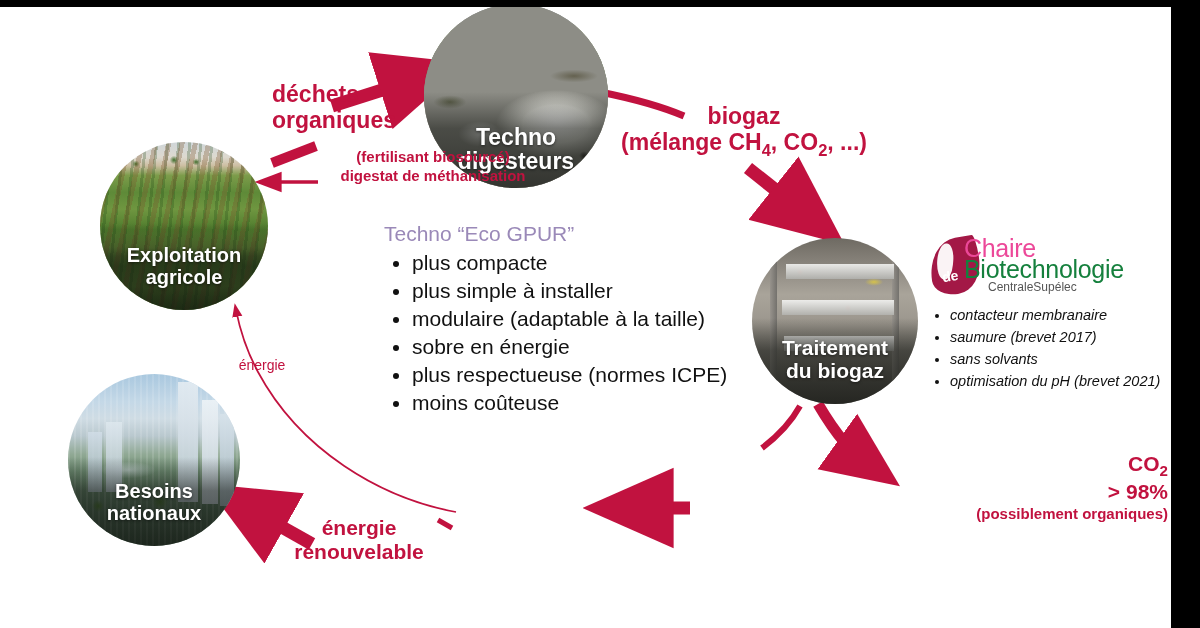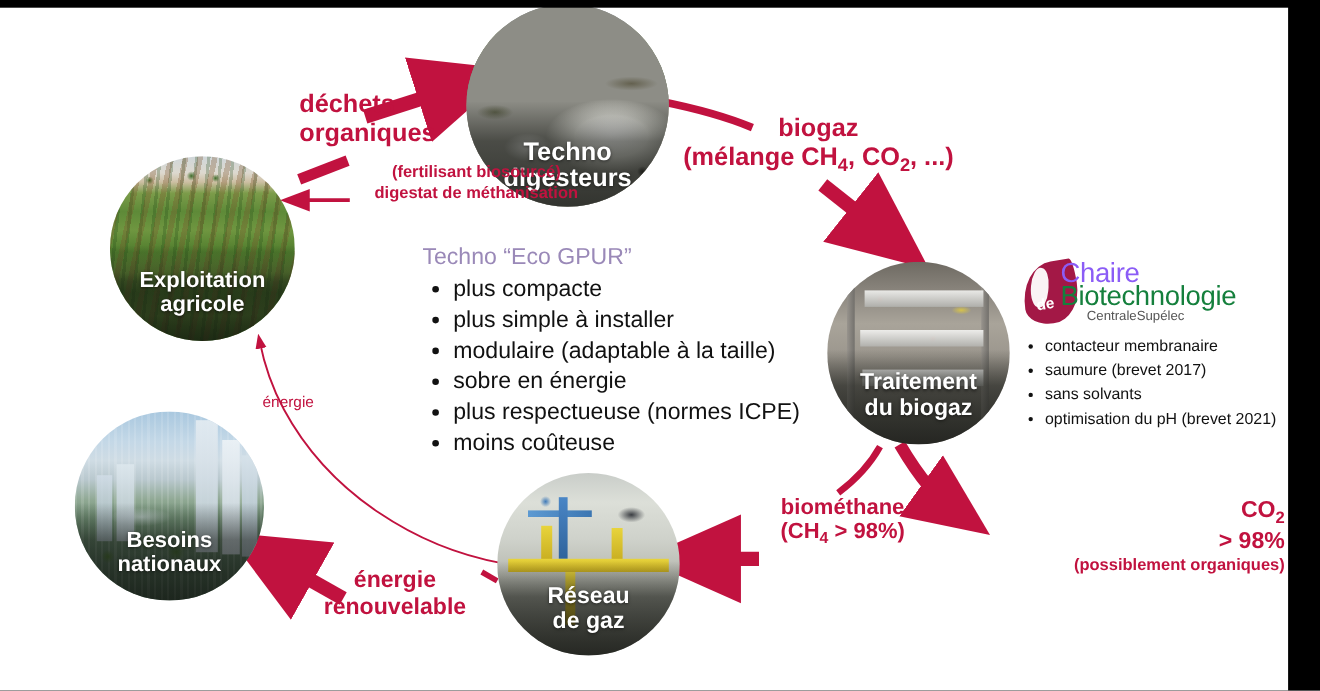--- a/index.html
+++ b/index.html
@@ -157,25 +157,25 @@
   #chaire{position:absolute;left:930px;top:236px;z-index:30;width:270px;}
   #logo{position:relative;height:62px;}
   #logo .flame{position:absolute;left:0;top:2px;width:50px;height:56px;
     background:#A31846;
     border-radius:60% 8% 52% 48%/72% 40% 60% 30%;
     transform:rotate(-9deg);}
   #logo .flame:after{content:"";position:absolute;left:8px;top:4px;width:16px;height:36px;
     background:#ffffff;border-radius:50% 50% 45% 55%;transform:rotate(14deg);opacity:.95;}
   #logo .de{position:absolute;left:12px;top:32px;color:#fff;font-size:14px;font-weight:700;
     transform:rotate(-9deg);z-index:3;}
-  #logo .w1{position:absolute;left:34px;top:-2px;font-size:25px;color:#8b5cf6;letter-spacing:-.3px;}
+  #logo .w1{position:absolute;left:34px;top:-2px;font-size:25px;color:#ec4899;letter-spacing:-.3px;}
   #logo .w2{position:absolute;left:34px;top:19px;font-size:25px;color:#15803d;letter-spacing:-.3px;}
   #logo .w3{position:absolute;left:58px;top:44px;font-size:12px;color:#555;}
   #chaire ul{margin:6px 0 0 0;padding:0 0 0 20px;list-style:disc;}
-  #chaire li{font-size:14.5px;color:#111;line-height:1.52;white-space:nowrap;}
+  #chaire li{font-size:14.5px;color:#111;line-height:1.52;white-space:nowrap;font-style:italic;}
 
   svg#arrows{position:absolute;left:0;top:0;width:1200px;height:628px;z-index:10;}
 </style>
 </head>
 <body>
 
 <div id="stage">
 
   <svg id="arrows" viewBox="0 0 1200 628">
     <defs>
@@ -239,52 +239,38 @@
 
   <div class="node" id="n-treat">
     <div class="photo" id="ph-treat"></div>
     <div class="shade"></div>
     <div class="cap">
       <div>Traitement</div>
       <div>du biogaz</div>
     </div>
   </div>
 
-  <div class="node" id="n-gas">
-    <div class="photo" id="ph-gas"></div>
-    <div class="shade"></div>
-    <div class="cap">
-      <div>Réseau</div>
-      <div>de gaz</div>
-    </div>
-  </div>
 
   <div class="lbl" id="l-dechets">
     <div>déchets</div>
     <div>organiques</div>
   </div>
 
   <div class="lbl" id="l-digestat">
     <div>(fertilisant biosourcé)</div>
     <div>digestat de méthanisation</div>
   </div>
 
   <div class="lbl" id="l-biogaz">
     <div>biogaz</div>
     <div>
       <span>(mélange CH</span><sub>4</sub><span>, CO</span><sub>2</sub><span>, ...)</span>
     </div>
   </div>
 
-  <div class="lbl" id="l-biometh">
-    <div>biométhane</div>
-    <div>
-      <span>(CH</span><sub>4</sub><span> &gt; 98%)</span>
-    </div>
-  </div>
 
   <div class="lbl" id="l-co2">
     <div><span>CO</span><sub>2</sub></div>
     <div>&gt; 98%</div>
     <span class="small">(possiblement organiques)</span>
   </div>
 
   <div class="lbl thin" id="l-energie">énergie</div>
 
   <div class="lbl" id="l-enr">

